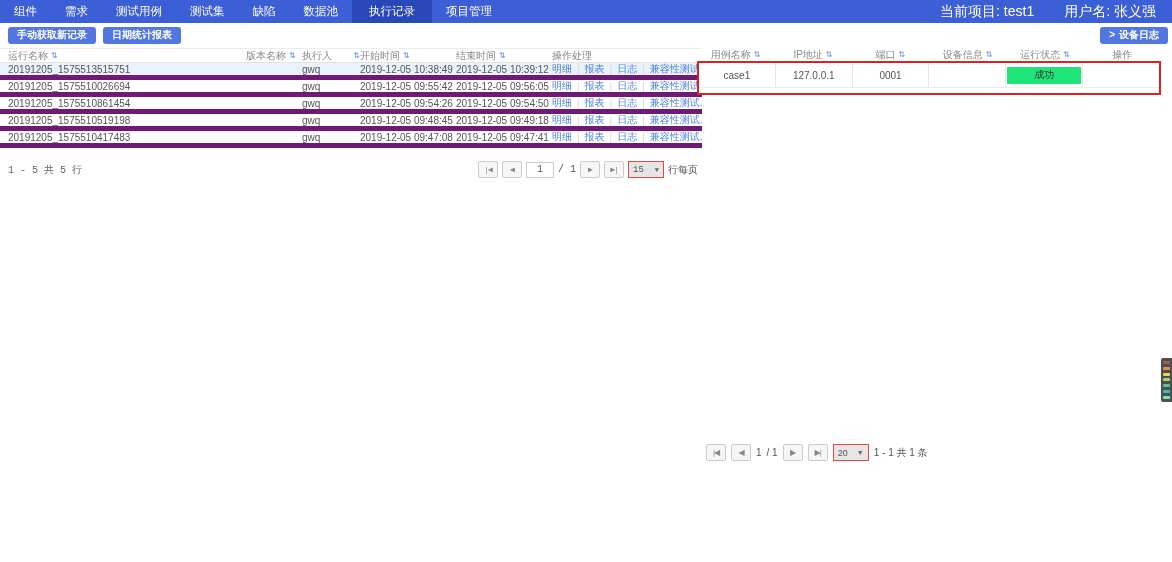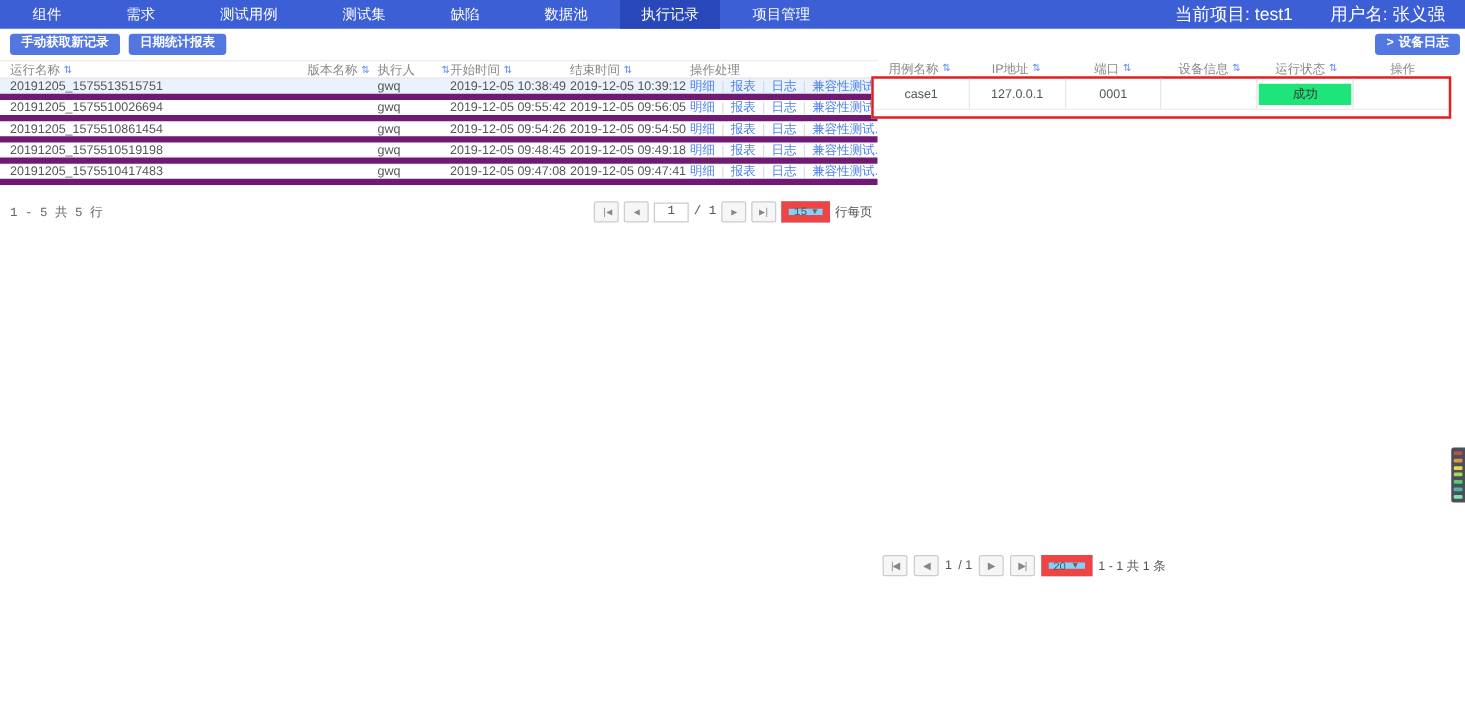--- a/index.html
+++ b/index.html
@@ -5,21 +5,21 @@
   * { box-sizing: border-box; margin: 0; padding: 0; }
   html,body { width:1172px; height:562px; }
   body {
     font-family: "Liberation Sans", sans-serif;
     background:#fff; position:relative; overflow:hidden;
     -webkit-font-smoothing: antialiased;
   }
   
   .navbar { position:absolute; top:0; left:0; right:0; height:23px;
     background:#3d5fd6; display:flex; align-items:stretch; color:#fff; font-size:11.5px; }
-  .nav-item { display:flex; align-items:center; padding:0 26px; cursor:pointer; white-space:nowrap; }
+  .nav-item { display:flex; align-items:center; padding:0 14px; cursor:pointer; white-space:nowrap; }
   .nav-item.active { background:#2847b8; padding:0 17px; }
   .nav-right { margin-left:auto; display:flex; align-items:center; gap:30px; padding-right:16px; font-size:14px; }
   
   .toolbar { position:absolute; top:27px; left:8px; display:flex; gap:7px; }
   .btn-blue { background:#5377e0; color:#fff; font-size:10px; line-height:1;
     padding:3px 9px 4px; border-radius:3px; border:none; font-family:inherit; cursor:pointer;
     display:inline-flex; align-items:center; gap:4px; white-space:nowrap;font-weight:bold; }
   .btn-device-log { position:absolute; top:27px; right:4px; }
   
   .left-panel { position:absolute; top:48px; left:0; width:702px; font-size:10px; }
@@ -36,21 +36,21 @@
   .link { color:#4a7fe8; cursor:pointer; }
   .sep { color:#d8d8d8; }
   
   .lt-footer { display:flex; align-items:center; margin-top:13px; padding:0 4px 0 8px; color:#666;font-family:Liberation Mono, monospace; }
   .pager { margin-left:auto; display:flex; align-items:center; gap:4px; }
   .pg-btn { min-width:20px; height:17px; border:1px solid #ccc; background:#f6f6f6; border-radius:2px;
     font-size:8px; color:#888; display:inline-flex; align-items:center; justify-content:center;
     padding:0 3px; cursor:pointer; letter-spacing:-1px; }
   .pg-input { width:28px; height:16px; border:1px solid #ccc; font-size:10px; text-align:center;
     font-family:inherit; color:#555; }
-  .pg-select { min-width:36px; height:17px; border:6px solid #ef4444; background:#7dd3fc; font-size:9px;
+  .pg-select { min-width:36px; height:17px; border:1px solid #ef4444; background:#e5e5e5; font-size:9px;
     display:inline-flex; align-items:center; justify-content:space-between; padding:0 4px; gap:4px;
     color:#555; cursor:pointer; }
   .pg-select .arrow { font-size:7px; color:#666; }
   .pg-text { color:#555; }
   
   .right-panel { position:absolute; top:48px; left:697px; width:464px; font-size:10px; }
   .rt-header { display:flex; height:13px; align-items:center; color:#888; }
   .rt-header .cell { flex:1; display:flex; align-items:center; justify-content:center; }
   .red-box { border:2px solid #e02020; height:34px; background:#fff; }
   .rt-row { display:flex; height:25px; align-items:stretch; color:#555; border-bottom:1px solid #ececec; }

